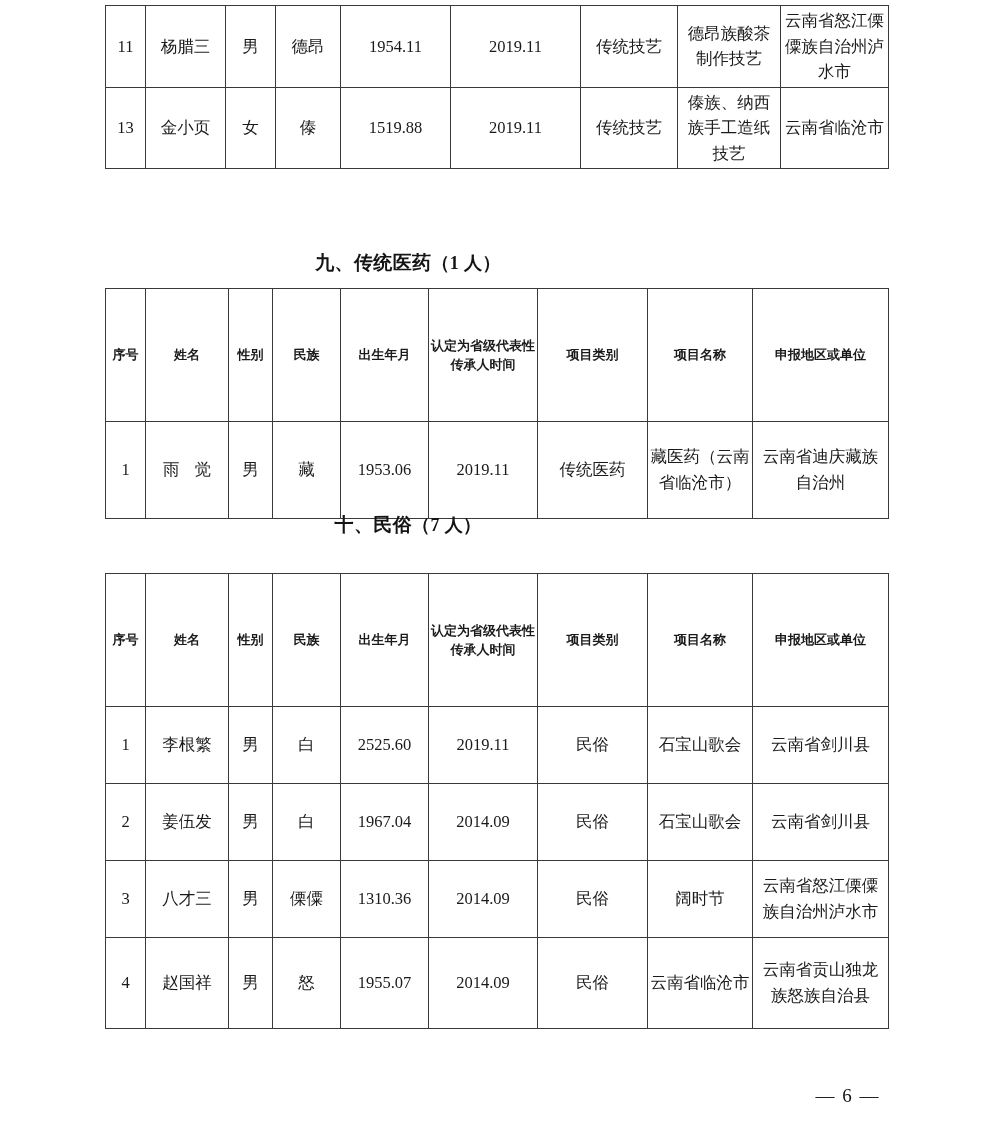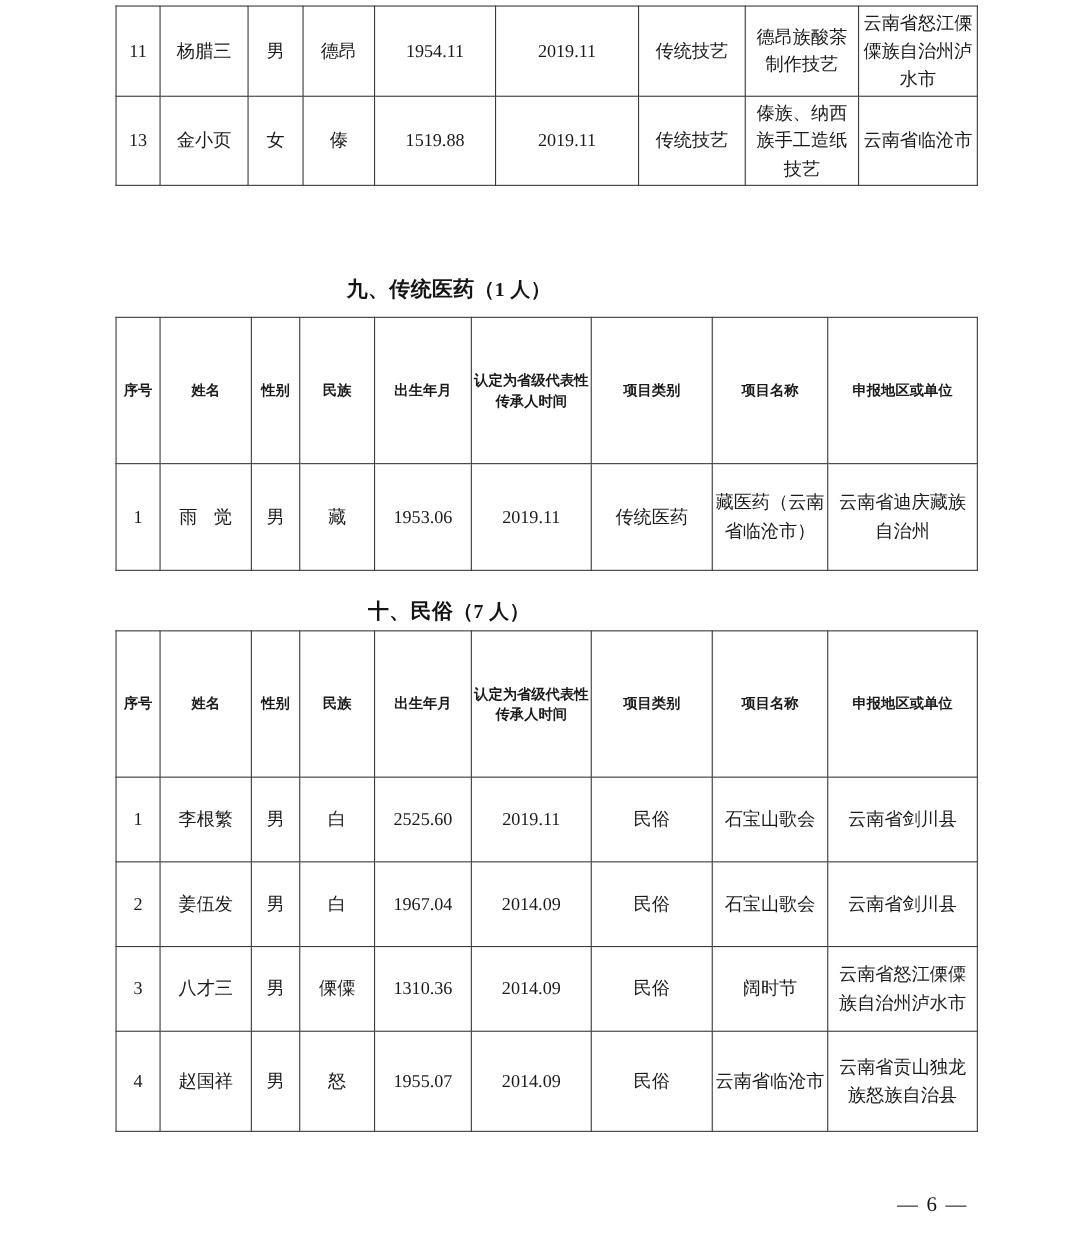--- a/index.html
+++ b/index.html
@@ -71,21 +71,21 @@
     left: 0;
     width: 816px;
     text-align: center;
     font-family: "Liberation Sans", "DejaVu Sans", sans-serif;
     font-weight: bold;
     font-size: 19px;
     color: #141414;
     letter-spacing: 0.02em;
   }
   #heading-trad-medicine { top: 250px; }
-  #heading-folk-custom  { top: 543px; }
+  #heading-folk-custom  { top: 512px; }
   .section-heading .count {
     font-family: "Liberation Serif", "DejaVu Serif", serif;
     font-weight: bold;
     font-size: 18px;
   }
 
   
   .page-footer {
     position: absolute;
     right: 110px;

